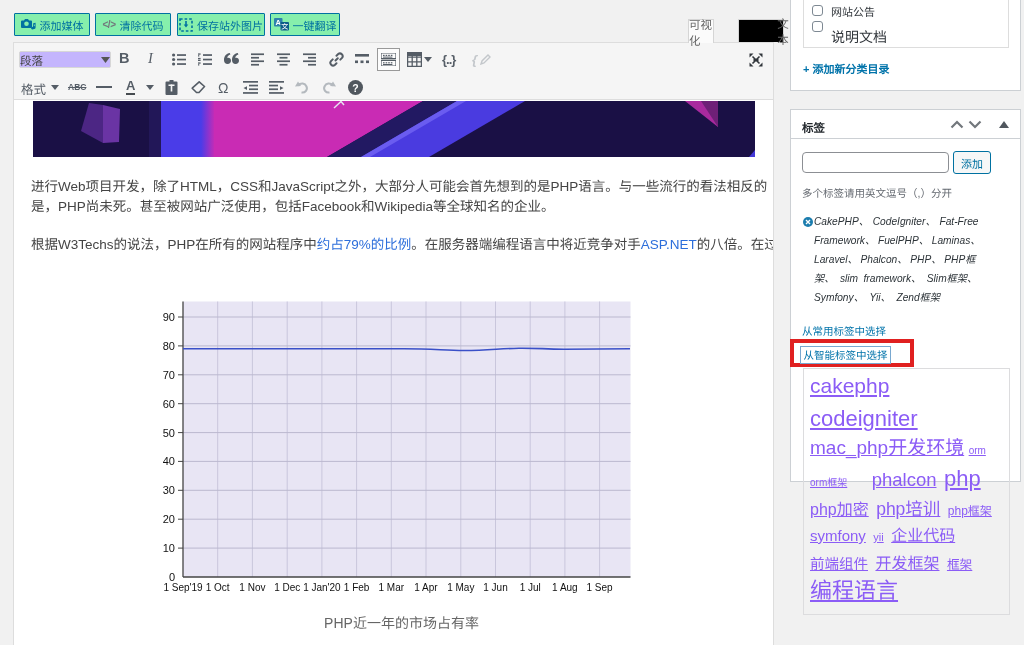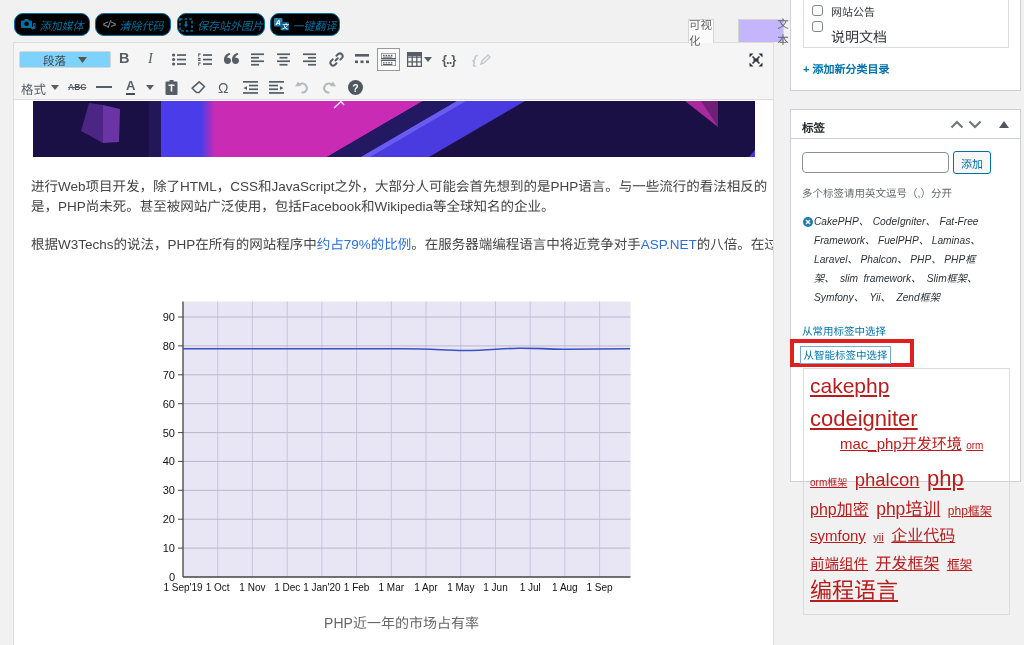--- a/index.html
+++ b/index.html
@@ -1,49 +1,49 @@
 <!DOCTYPE html>
 <html lang="zh-CN"><head>
 <meta charset="utf-8">
 <style>
 * { margin:0; padding:0; box-sizing:border-box; }
 html,body { width:1024px; height:645px; overflow:hidden; }
 body { background:#f1f1f1; font-family:"Liberation Sans", sans-serif; position:relative; }
 
 
-.mbtn { position:absolute; top:13px; height:23px; white-space:nowrap; background:#000000; border:1px solid #0071a1; border-radius:9px; color:#0071a1; font-size:11px; display:flex; align-items:center; justify-content:center; gap:4px;font-style:italic; }
+.mbtn { position:absolute; top:13px; height:23px; white-space:nowrap; background:#86efac; border:1px solid #0071a1; border-radius:1px; color:#0071a1; font-size:11px; display:flex; align-items:center; justify-content:center; gap:4px; }
 
 
 .tab { position:absolute; top:19px; height:23px; font-size:11.5px; color:#666; display:flex; align-items:center; justify-content:center; border:1px solid #d5d5d5; border-bottom:none; z-index:3; }
 .tab.on { background:#fbfbfb; height:24px; }
-.tab.off { background:#c4b5fd;padding-left:44px; }
+.tab.off { background:#000000;padding-left:44px; }
 
 
 #editor { position:absolute; left:13px; top:42px; width:761px; height:603px; background:#fff; border:1px solid #ddd; border-top:1px solid #ddd; border-bottom:none; }
 #toolbar { position:absolute; left:0; top:0; width:759px; height:57px; background:#f5f5f5; border-bottom:1px solid #ddd; }
 .ti { position:absolute; }
-#dropdown { position:absolute; left:5px; top:8px; width:92px; height:17px; background:#7dd3fc; border:1px solid #d7d7d7; border-radius:2px; font-size:11.5px; color:#444; display:flex; align-items:center; padding:0 23px; }
+#dropdown { position:absolute; left:5px; top:8px; width:92px; height:17px; background:#c4b5fd; border:1px solid #d7d7d7; border-radius:2px; font-size:11.5px; color:#444; display:flex; align-items:center; padding:0 0; }
 
 
 #content { position:absolute; left:0; top:58px; width:759px; height:545px; background:#fff; overflow:hidden; }
 #hero { position:absolute; left:19px; top:0px; width:722px; height:56px; }
 .para { position:absolute; left:17px; font-size:13.5px; letter-spacing:0px; line-height:20.6px; color:#444; }
 .para a { color:#2c6edb; text-decoration:none; }
 .pl { white-space:nowrap; }
 
 
 .panel { position:absolute; left:790px; width:231px; background:#fff; border:1px solid #ccd0d4; }
 a.sblink { color:#0073aa; }
 .cb { position:absolute; width:11px; height:11px; background:#fff; border:1px solid #7e8993; border-radius:3px; }
 
 
 .tl { position:absolute; left:23px; font-size:10.2px; color:#2c3338; line-height:16px; white-space:nowrap;font-style:italic; }
 
 
-.cloud a { color:#b91c1c; text-decoration:underline; }
+.cloud a { color:#8b5cf6; text-decoration:underline; }
 .cline { position:absolute; left:6px; white-space:nowrap; }
 </style>
 </head>
 <body>
 
 <div class="mbtn" style="left:14px; width:76px;"><svg width="15" height="13" viewBox="0 0 15 13">
       <path fill="#0071a1" d="M1 2.5 h2 l1-1.5 h3 l1 1.5 h2 a1 1 0 0 1 1 1 V9 a1 1 0 0 1 -1 1 H1 a1 1 0 0 1 -1 -1 V3.5 a1 1 0 0 1 1-1 z M5.5 8 a2.3 2.3 0 1 0 0-4.6 a2.3 2.3 0 0 0 0 4.6 z" fill-rule="evenodd"></path>
       <path fill="#0071a1" d="M12.2 5.2 l2.4-.5 v4.8 a1.4 1.4 0 1 1 -.9-1.3 V6.4 l-.8.2 v3.6 a1.4 1.4 0 1 1 -.9-1.3 z"></path>
     </svg>添加媒体</div>
 <div class="mbtn" style="left:95px; width:76px;"><span style="color:#72777c;font-weight:bold;font-size:10px;letter-spacing:-0.5px;">&lt;/&gt;</span>清除代码</div>
@@ -377,20 +377,20 @@
   <div class="tl" style="top:180px; word-spacing:2.8px;">Symfony、 Yii、 Zend框架</div>
 
   <div style="position:absolute; left:11px; top:213px; font-size:10.5px;"><a class="sblink">从常用标签中选择</a></div>
 
   <div style="position:absolute; left:-1px; top:229px; width:124px; height:28px; border:4px solid #e02020;"></div>
   <div style="position:absolute; left:9px; top:235.5px; font-size:10.5px; border:1px solid #79a8d0; padding:0.5px 2.5px;"><a class="sblink">从智能标签中选择</a></div>
 
   <div class="cloud" style="position:absolute; left:12px; top:258px; width:207px; height:247px; border:1px solid #dcdcde;">
     <div class="cline" style="top:4.7px;"><a style="font-size:21px;">cakephp</a></div>
     <div class="cline" style="top:37px;"><a style="font-size:22px;">codeigniter</a></div>
-    <div class="cline" style="top:62.5px;"><a style="font-size:15px;margin-left:30px;">mac_php开发环境</a> <a style="font-size:10px;">orm</a></div>
-    <div class="cline" style="top:97px; word-spacing:3px;"><a style="font-size:10px;">orm框架</a> <a style="font-size:18.5px;">phalcon</a> <a style="font-size:22px;">php</a></div>
+    <div class="cline" style="top:62.5px;"><a style="font-size:19px;">mac_php开发环境</a> <a style="font-size:10px;">orm</a></div>
+    <div class="cline" style="top:97px; word-spacing:3px;"><a style="font-size:10px;">orm框架</a> <a style="font-size:18.5px;margin-left:17px;">phalcon</a> <a style="font-size:22px;">php</a></div>
     <div class="cline" style="top:126px; word-spacing:3px;"><a style="font-size:16px;">php加密</a> <a style="font-size:17.5px;">php培训</a> <a style="font-size:12px;">php框架</a></div>
     <div class="cline" style="top:153px; word-spacing:3px;"><a style="font-size:15px;">symfony</a> <a style="font-size:11px;">yii</a> <a style="font-size:16px;">企业代码</a></div>
     <div class="cline" style="top:180.5px; word-spacing:3px;"><a style="font-size:14.5px;">前端组件</a> <a style="font-size:16px;">开发框架</a> <a style="font-size:12.7px;">框架</a></div>
     <div class="cline" style="top:202.5px;"><a style="font-size:22px;">编程语言</a></div>
   </div>
 </div>
 
 </body></html>

